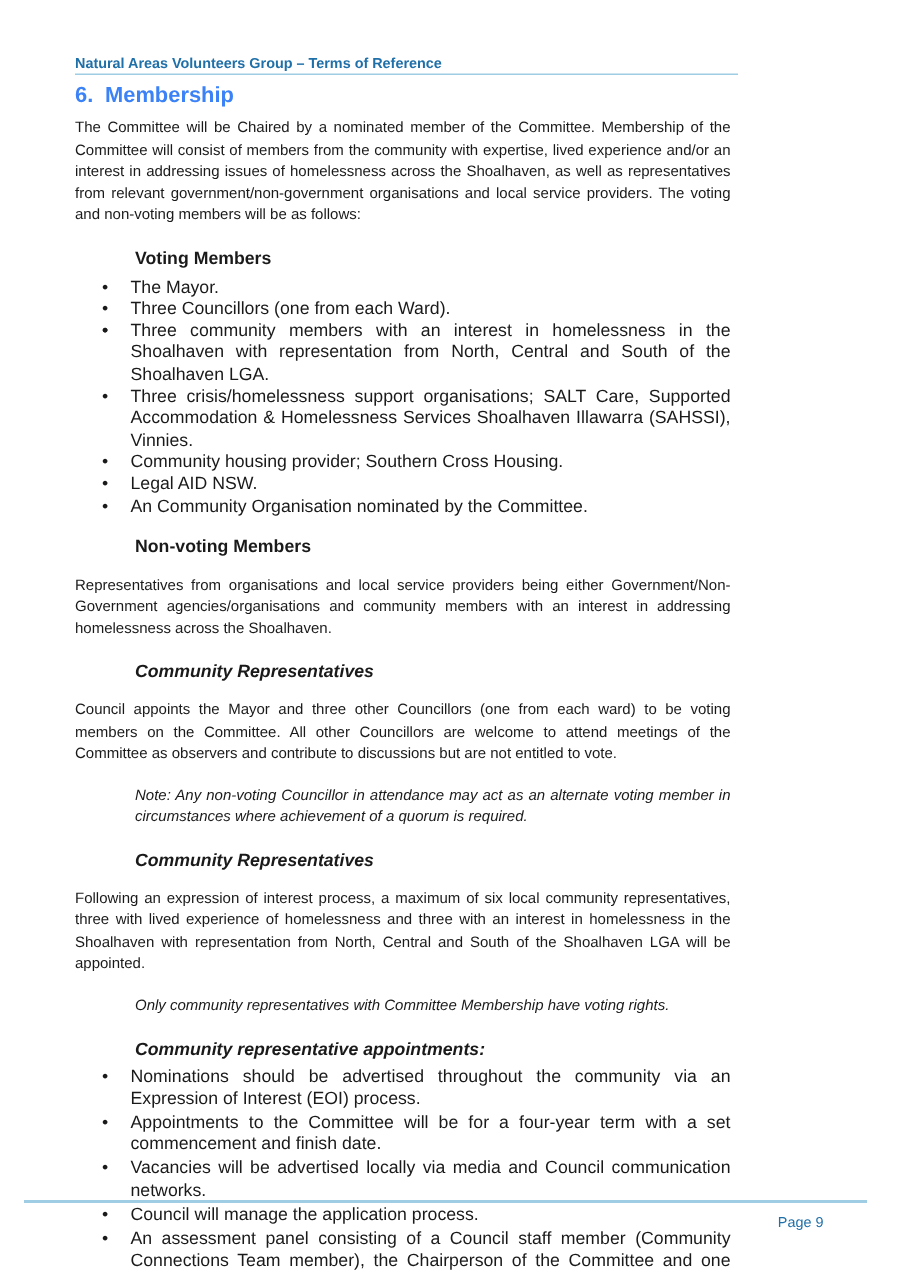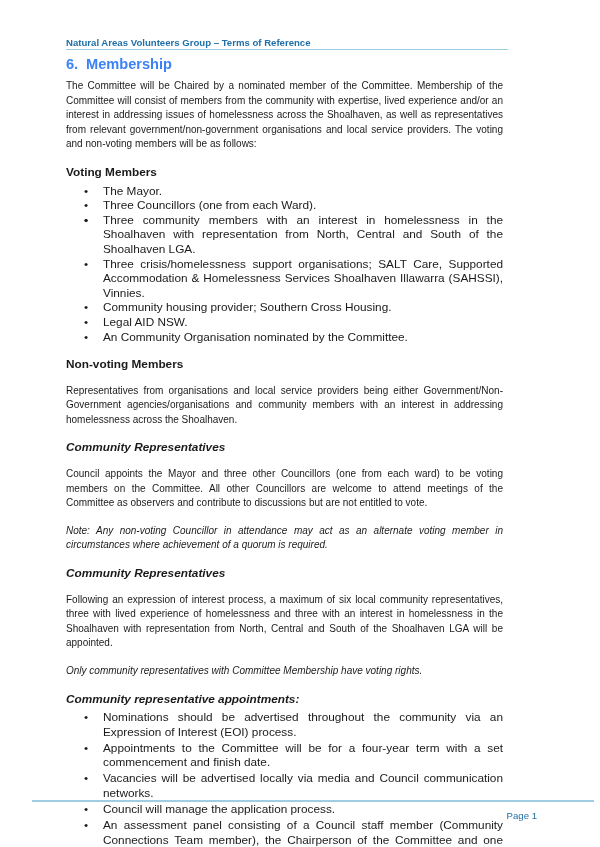--- a/index.html
+++ b/index.html
@@ -1,29 +1,29 @@
 <!DOCTYPE html>
 <html><head>
   <meta charset="utf-8">
   <style>
     html, body { margin: 0; padding: 0; background: #ffffff; }
     body { width: 600px; height: 847px; position: relative; overflow: hidden;
            font-family: "Liberation Sans", sans-serif; color: #1a1a1a; }
-    .page { position: absolute; left: 16px; top: 0; width: 556px; height: 847px; }
+    .page { position: absolute; left: 0; top: 0; width: 556px; height: 847px; padding-left: 28px; }
     .header-title { position: absolute; left: 50px; top: 37px; font-size: 9.6px; font-weight: bold;
                     color: #1f6fa8; letter-spacing: 0; }
     .header-rule { position: absolute; left: 50px; top: 48.5px; width: 442px; height: 1.5px; background: #9fcde3; }
     .content { position: absolute; left: 50px; top: 55px; width: 437px; }
     h1 { margin: 0; font-size: 14.6px; font-weight: bold; color: #3b82f6; line-height: 18px; }
     h1 .num { display: inline-block; width: 20px; }
     p { margin: 0; font-size: 10px; line-height: 14.6px; text-align: justify; }
     .p-intro { margin-top: 6px; }
     h2 { margin: 0; font-size: 11.8px; font-weight: bold; line-height: 14.6px; }
     h2.italic { font-style: italic; }
-    .sec-gap { margin-top: 13px; }
+    .sec-gap { margin-top: 13px; margin-left: 40px; }
     .sub-gap { margin-top: 12px; }
     p.italic { font-style: italic; }
     ul { list-style: none; margin: 4px 0 0 0; padding: 0; }
     ul li { position: relative; padding-left: 37px; font-size: 11.8px; line-height: 14.6px; text-align: justify; }
     ul li .bullet { position: absolute; left: 18px; top: 0; }
     ul.appt li { margin-bottom: 1.4px; }
     .footer-rule { position: absolute; left: 16px; top: 800px; width: 562px; height: 1.5px; background: #9fcde3; }
     .footer-page { position: absolute; right: 35px; top: 810px; font-size: 9.6px; color: #1f6fa8; }
   </style>
 </head>
@@ -64,14 +64,14 @@
     <ul class="appt">
       <li><span class="bullet">•</span><span>Nominations should be advertised throughout the community via an Expression of Interest (EOI) process.</span></li>
       <li><span class="bullet">•</span><span>Appointments to the Committee will be for a four-year term with a set commencement and finish date.</span></li>
       <li><span class="bullet">•</span><span>Vacancies will be advertised locally via media and Council communication networks.</span></li>
       <li><span class="bullet">•</span><span>Council will manage the application process.</span></li>
       <li style="text-align-last: justify;"><span class="bullet">•</span><span>An assessment panel consisting of a Council staff member (Community Connections Team member), the Chairperson of the Committee and one suitably qualified</span></li>
     </ul>
   </div>
 
   <div class="footer-rule"></div>
-  <div class="footer-page">Page 1</div>
+  <div class="footer-page">Page 9</div>
 </div>
 
 </body></html>

